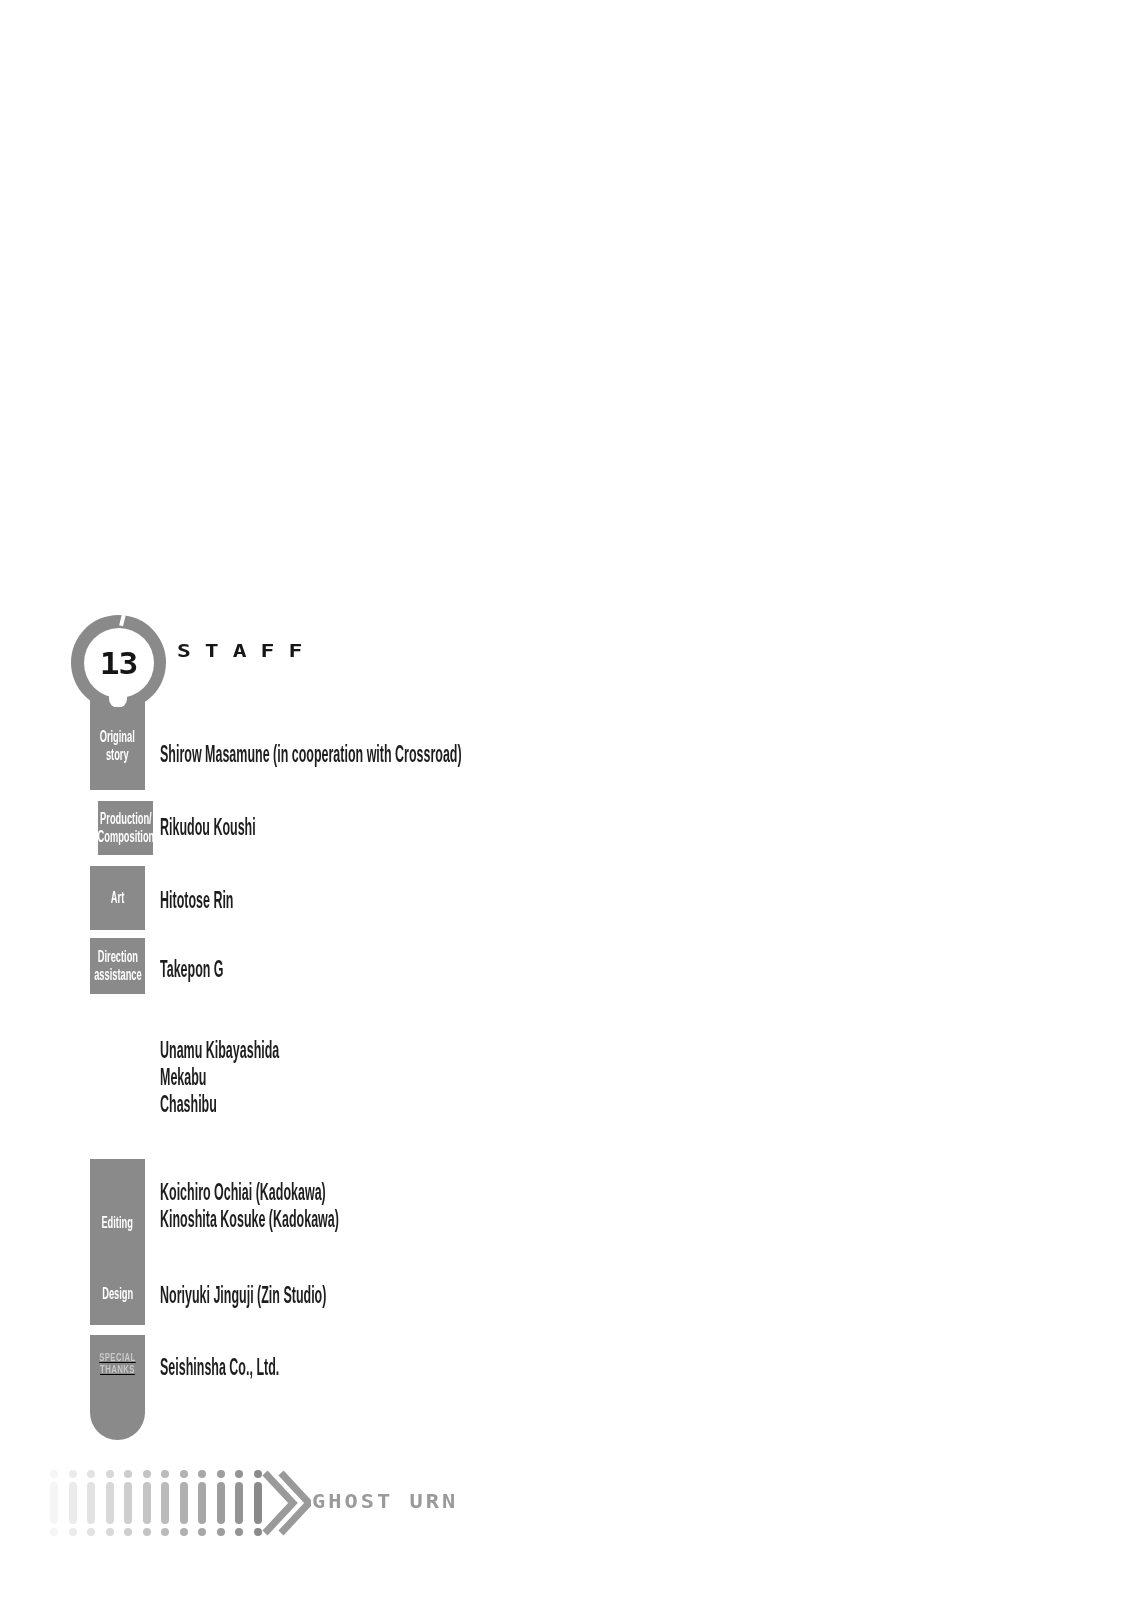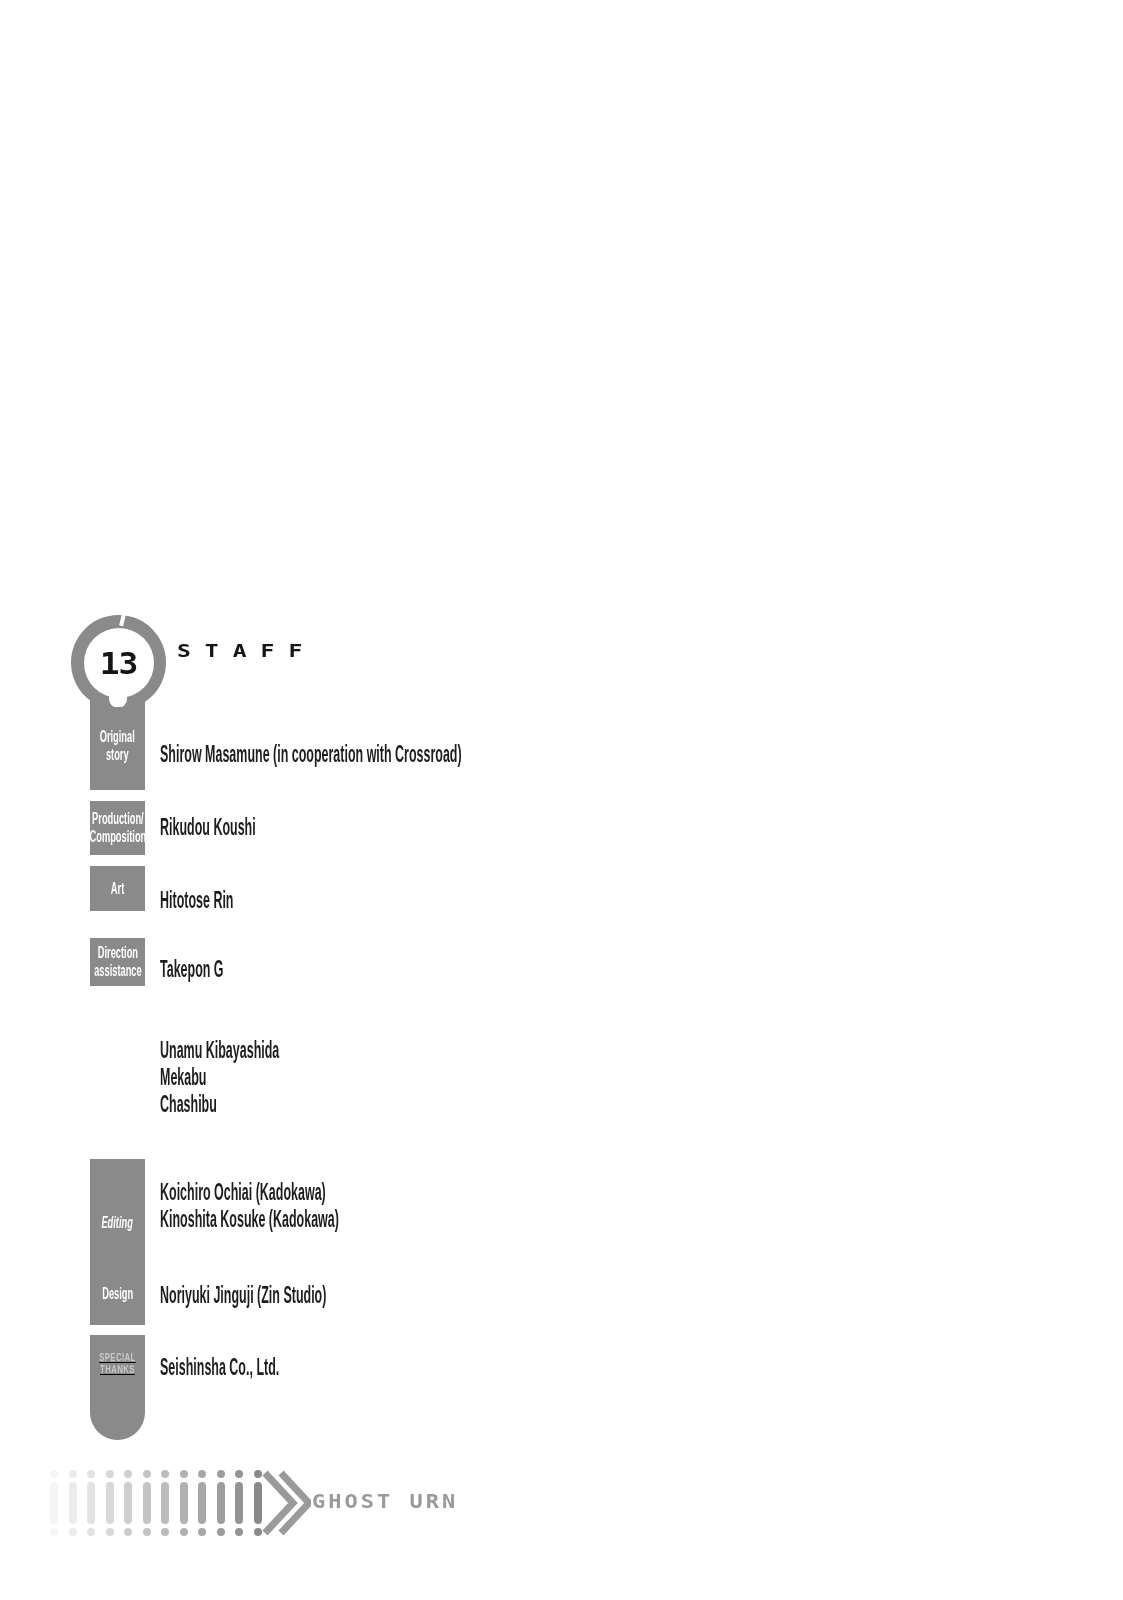--- a/index.html
+++ b/index.html
@@ -75,38 +75,38 @@
     <div class="vol">13</div>
   </div>
   <div class="staff-title">STAFF</div>
 
   <div class="gbox" style="top:707px;height:78px;">
     <div class="glabel">
       <span>Original</span>
         <span>story</span>
     </div>
   </div>
-  <div class="gbox" style="top:801px;height:54px;">
+  <div class="gbox" style="top:801px;height:54px;margin-left:8px;">
     <div class="glabel">
       <span>Production/</span>
         <span>Composition</span>
     </div>
   </div>
-  <div class="gbox" style="top:866px;height:45px;">
+  <div class="gbox" style="top:866px;height:64px;">
     <div class="glabel">
       <span>Art</span>
     </div>
   </div>
-  <div class="gbox" style="top:938px;height:48px;">
+  <div class="gbox" style="top:938px;height:56px;">
     <div class="glabel">
       <span>Direction</span>
         <span>assistance</span>
     </div>
   </div>
-  <div class="gbox" style="top:1159px;height:127px;font-style:italic;">
+  <div class="gbox" style="top:1159px;height:127px;">
     <div class="glabel">
       <span>Editing</span>
     </div>
   </div>
   <div class="gbox" style="top:1263px;height:62px;">
     <div class="glabel">
       <span>Design</span>
     </div>
   </div>
   <div class="gbox special" style="top:1335px;height:105px;text-decoration:underline;">

